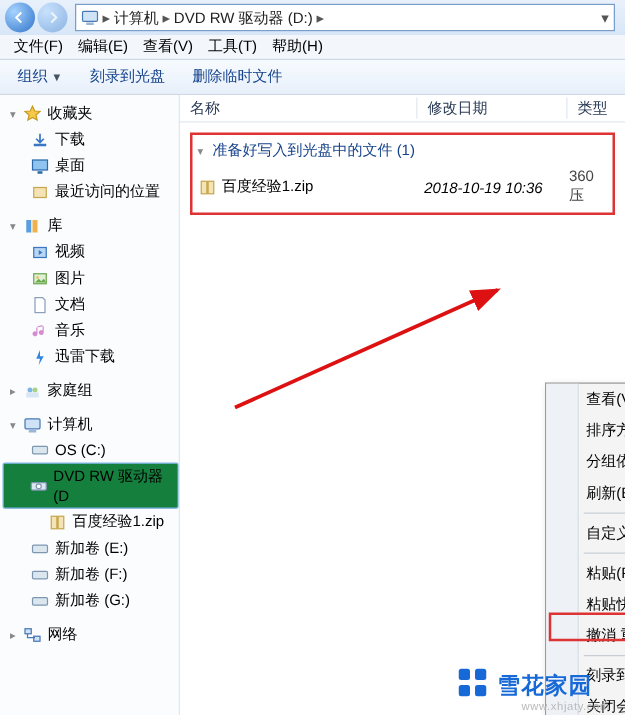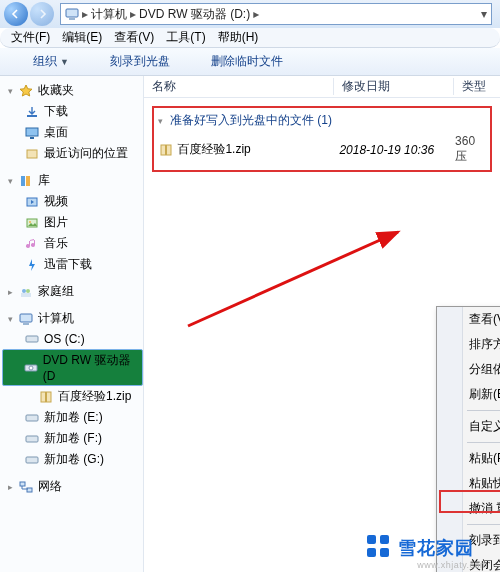--- a/index.html
+++ b/index.html
@@ -7,26 +7,26 @@
 
   
   .titlebar { height: 28px; background: linear-gradient(#e9f1fb, #d7e6f7); display: flex; align-items: center; padding: 0 4px; }
   .nav-btn { width: 24px; height: 24px; border-radius: 12px; background: radial-gradient(circle at 30% 30%, #a7d3ff, #2e73c9); margin-right: 2px; display: flex; align-items: center; justify-content: center; color: #fff; font-size: 11px; }
   .nav-btn.fwd { opacity: .45; }
   .addr { flex: 1; height: 22px; background: #fff; border: 1px solid #7a9ecb; margin: 0 4px; display: flex; align-items: center; padding: 0 4px; font-size: 12px; color: #222; }
   .addr .sep { margin: 0 3px; color: #555; }
   .addr .drop { margin-left: auto; color: #555; }
 
   
-  .menubar { height: 20px; background: #f3f7fc; display: flex; align-items: center; padding: 0 6px; gap: 2px; border-bottom: 1px solid #cfd9e6; border-radius: 10px; }
+  .menubar { height: 20px; background: #f3f7fc; display: flex; align-items: center; padding: 0 6px; gap: 2px; border-bottom: 1px solid #cfd9e6; }
   .menubar span { padding: 2px 5px; }
 
   
   .cmdbar { height: 28px; background: linear-gradient(#f7fbff,#e7effa); display: flex; align-items: center; padding: 0 6px; gap: 6px; border-bottom: 1px solid #cfd9e6; color: #15428b; }
-  .cmdbar .ci { padding: 3px 8px; margin-left: 19px; }
+  .cmdbar .ci { padding: 3px 8px; }
   .cmdbar .ci .drop { font-size: 9px; margin-left: 3px; color: #456; }
 
   
   .split { display: flex; height: calc(572px - 28px - 20px - 28px); }
   .sidebar { width: 148px; background: #fafcfe; border-right: 1px solid #e0e7f0; padding: 4px 0 4px 2px; overflow: hidden; }
   .content { flex: 1; position: relative; background: #fff; }
 
   
   .side-group { margin-bottom: 6px; }
   .side-head { display: flex; align-items: center; padding: 2px 4px 2px 6px; font-size: 12px; color: #000; }
@@ -186,20 +186,28 @@
               <rect x="2" y="3" width="10" height="8" fill="#dff0d4" stroke="#6aa84f"></rect>
               <circle cx="5" cy="6" r="1" fill="#f0b24a"></circle>
               <path d="M3 10l3-3 2 2 2-2 2 3z" fill="#6aa84f"></path>
             </svg>
           </span>
           <span>图片</span>
         </div>
       <div class="side-item">
           <span class="ico">
             <svg width="14" height="14">
+              <path d="M3 1h6l2 2v10H3z" fill="#fff" stroke="#8aa0b8"></path>
+            </svg>
+          </span>
+          <span>文档</span>
+        </div>
+      <div class="side-item">
+          <span class="ico">
+            <svg width="14" height="14">
               <path d="M5 3v6a2 2 0 1 1-1-1.7V4l6-1v5a2 2 0 1 1-1-1.7V2z" fill="#d78bd2"></path>
             </svg>
           </span>
           <span>音乐</span>
         </div>
       <div class="side-item">
           <span class="ico">
             <svg width="14" height="14">
               <path d="M7 1 4 8h3l-1 5 4-7H7z" fill="#2f87e0"></path>
             </svg>

